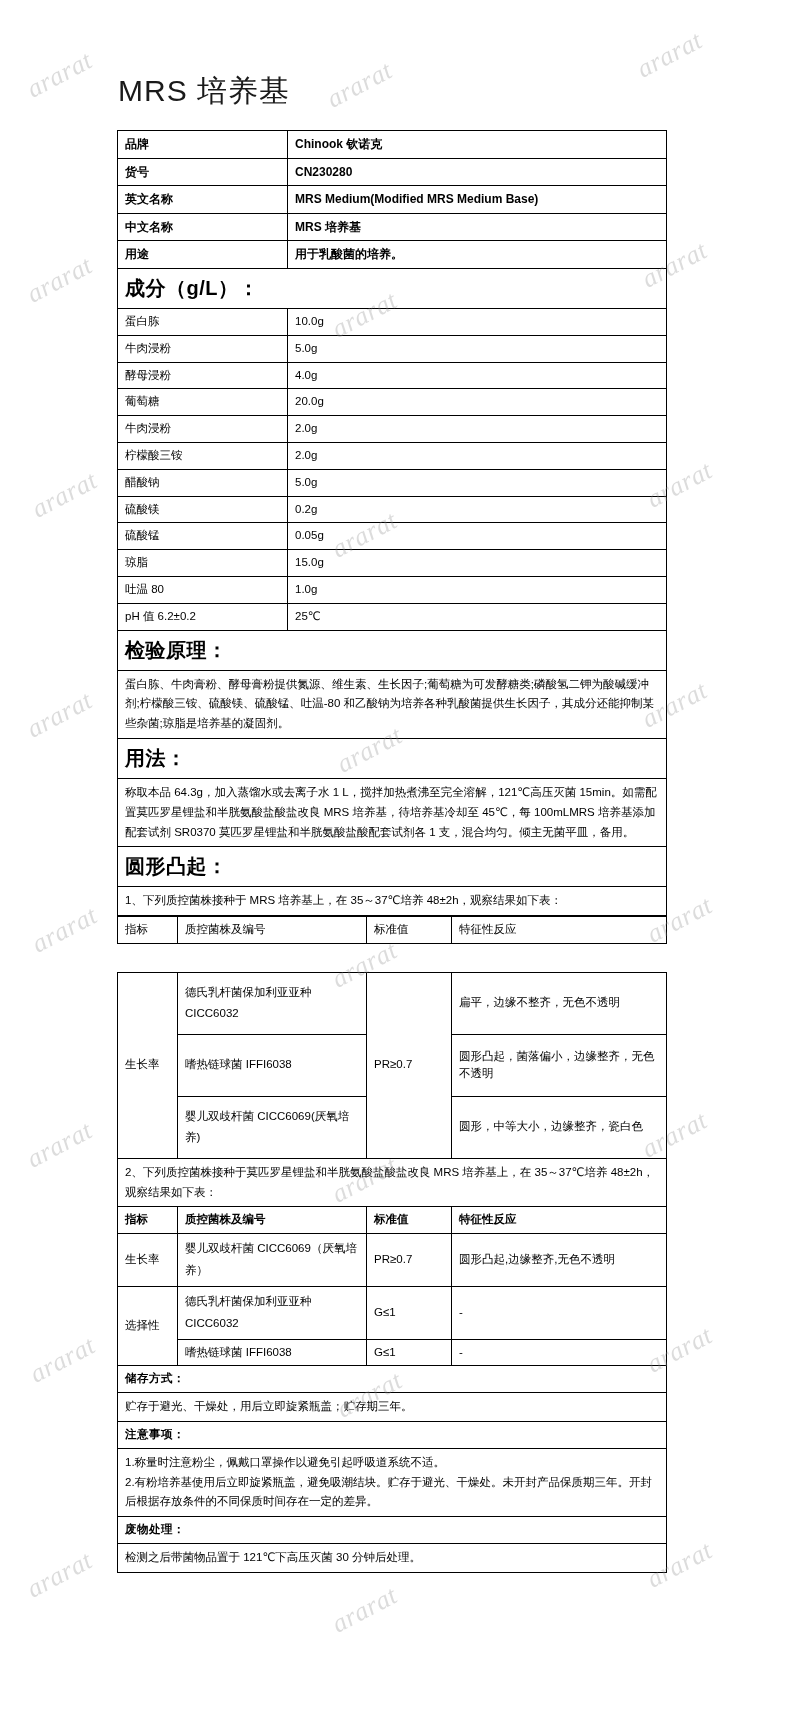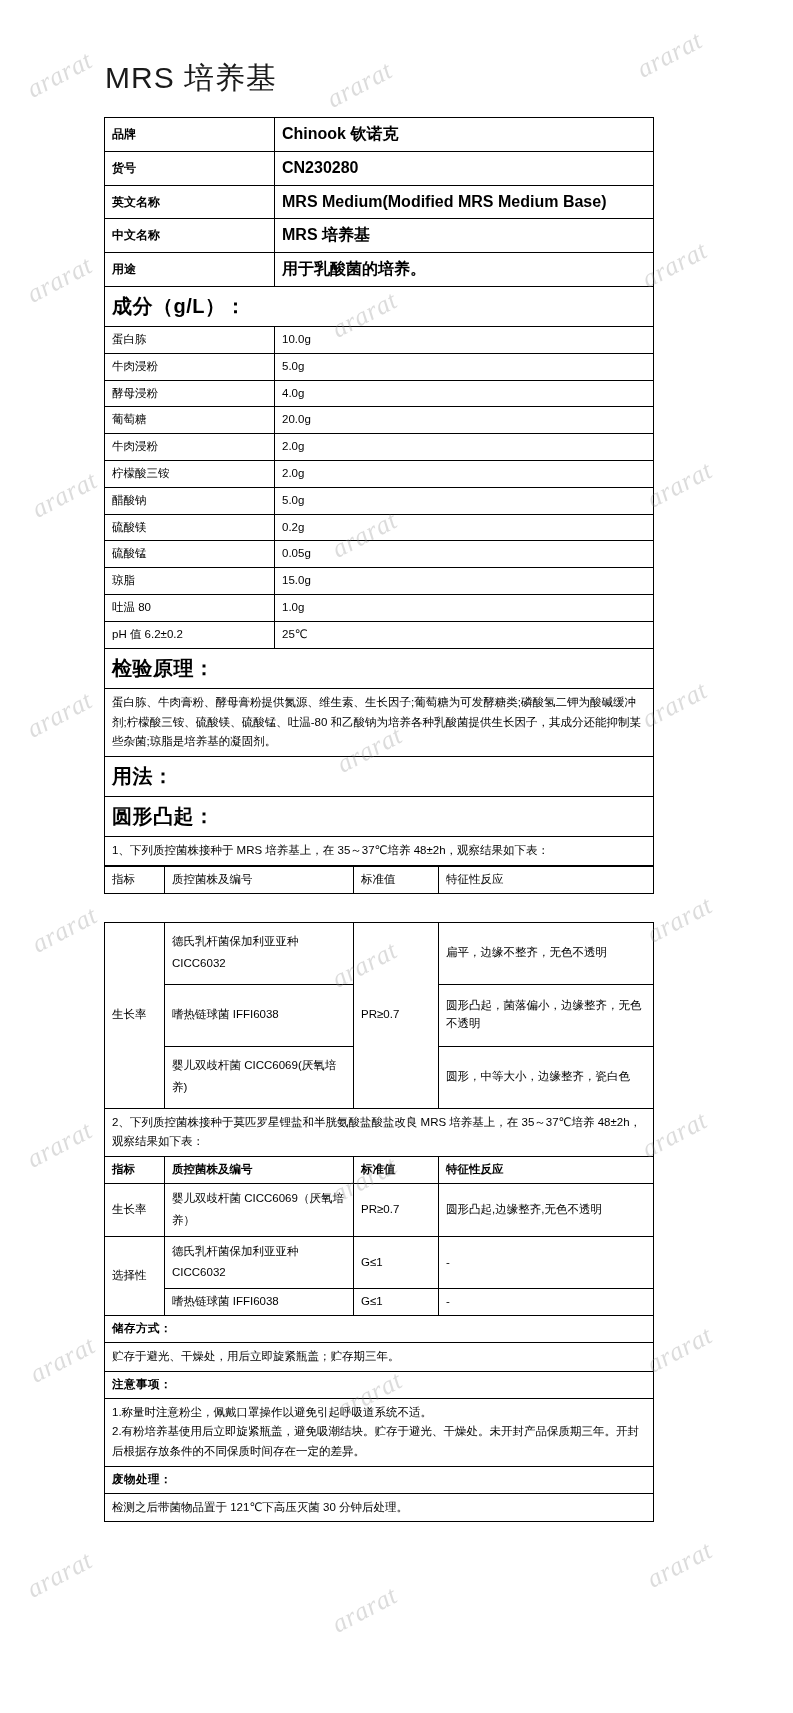--- a/index.html
+++ b/index.html
@@ -32,21 +32,21 @@
     color: rgba(140,140,140,0.30);
     transform: rotate(-28deg);
     white-space: nowrap;
     letter-spacing: 0.5px;
     font-style: italic;
   }
 
   .page {
     position: relative;
     z-index: 1;
-    padding: 0;
+    padding: 13px;
   }
 
   .title {
     font-size: 30px;
     font-weight: 400;
     color: #1a1a1a;
     margin: 0;
     padding: 58px 0 18px 105px;
     letter-spacing: 1px;
     font-family: "Liberation Sans", "DejaVu Sans", sans-serif;
@@ -67,21 +67,21 @@
   }
   table.t td {
     border: 1px solid #000000;
     padding: 4px 7px;
     vertical-align: middle;
     word-break: break-word;
   }
 
   
   .info td.k { width: 170px; font-weight: bold; font-size: 12px; margin-top: 9px; }
-  .info td.v { font-weight: bold; font-size: 16px; }
+  .info td.v { font-weight: bold; font-size: 12px; }
 
   
   td.sect {
     font-size: 20px;
     font-weight: bold;
     padding: 7px 7px 7px 7px;
     letter-spacing: 0.5px;
   }
 
   
@@ -223,20 +223,23 @@
         <tr>
           <td class="sect" colspan="2">检验原理：</td>
         </tr>
         <tr>
           <td class="para" colspan="2">蛋白胨、牛肉膏粉、酵母膏粉提供氮源、维生素、生长因子;葡萄糖为可发酵糖类;磷酸氢二钾为酸碱缓冲剂;柠檬酸三铵、硫酸镁、硫酸锰、吐温-80 和乙酸钠为培养各种乳酸菌提供生长因子，其成分还能抑制某些杂菌;琼脂是培养基的凝固剂。</td>
         </tr>
 
         <tr>
           <td class="sect" colspan="2">用法：</td>
         </tr>
+        <tr>
+          <td class="para" colspan="2">称取本品 64.3g，加入蒸馏水或去离子水 1 L，搅拌加热煮沸至完全溶解，121℃高压灭菌 15min。如需配置莫匹罗星锂盐和半胱氨酸盐酸盐改良 MRS 培养基，待培养基冷却至 45℃，每 100mLMRS 培养基添加配套试剂 SR0370 莫匹罗星锂盐和半胱氨酸盐酸配套试剂各 1 支，混合均匀。倾主无菌平皿，备用。</td>
+        </tr>
 
         <tr>
           <td class="sect" colspan="2">圆形凸起：</td>
         </tr>
         <tr>
           <td class="para" colspan="2">1、下列质控菌株接种于 MRS 培养基上，在 35～37℃培养 48±2h，观察结果如下表：</td>
         </tr>
       </tbody>
     </table>
 

